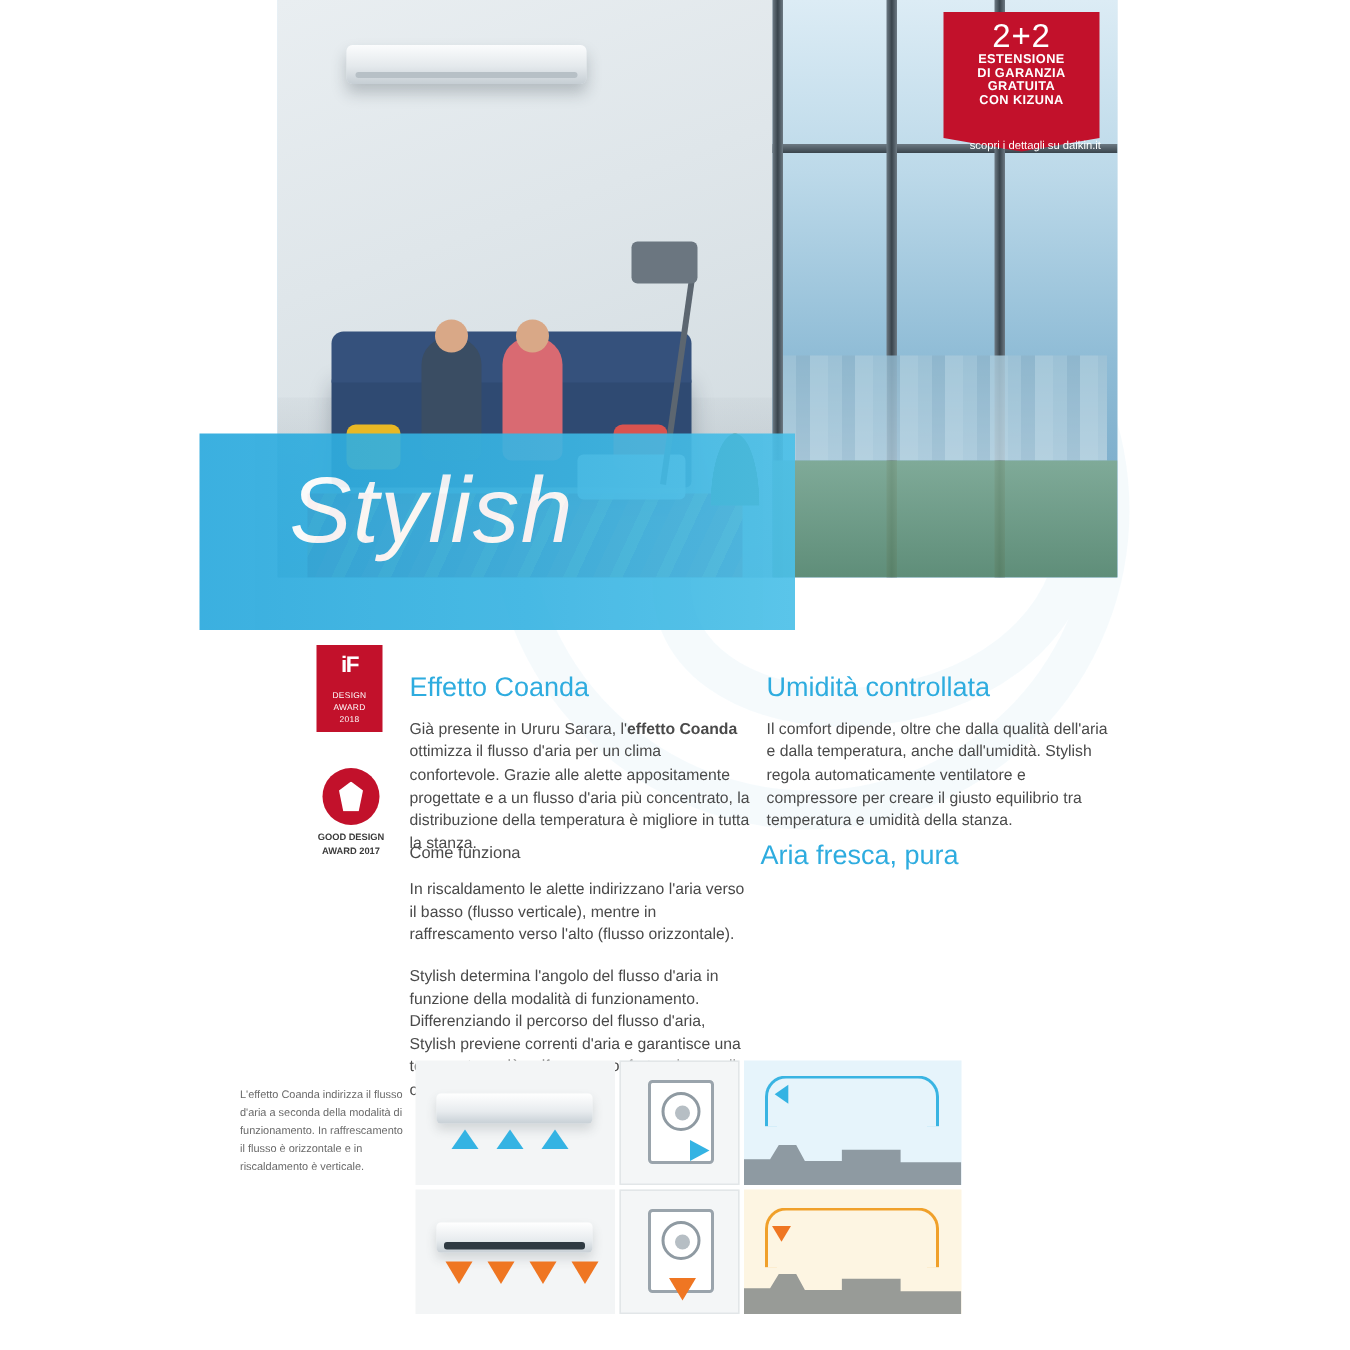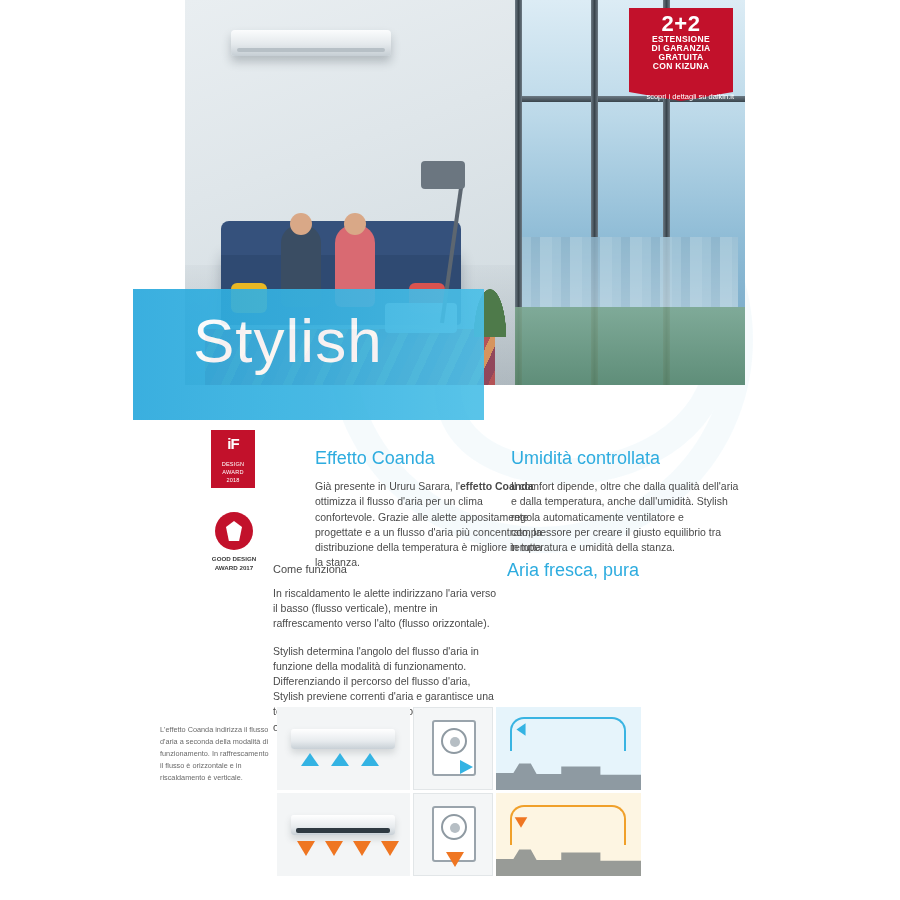--- a/index.html
+++ b/index.html
@@ -130,39 +130,40 @@
   
   .promo {
     position: absolute; right: 12px; top: 8px;
     width: 104px; height: 84px;
     background: #c2112b;
     color: #fff;
     text-align: center;
     padding-top: 4px;
     line-height: 1.06;
   }
-  .promo .big { font-size: 22px; font-weight: bold; letter-spacing: .5px; }
+  .promo .big { font-size: 22px; font-weight: normal; letter-spacing: .5px; }
   .promo .l { font-size: 8.5px; font-weight: bold; letter-spacing: .3px; }
   .promo-sub {
     position:absolute; right:11px; top:92px; width:104px;
     text-align:right; font-size:7.5px; color:#ffffff;
   }
   .promo:after{
     content:""; position:absolute; left:0; bottom:-9px; width:0; height:0;
     border-left:52px solid transparent; border-right:52px solid transparent;
     border-top:9px solid #c2112b;
   }
 
   
   .band {
     position: absolute;
     left: 133px; top: 289px;
-    width: 351px; height: 131px;
+    width: 397px; height: 131px;
     background: linear-gradient(90deg,#2aa9dd 0%, #39b4e2 55%, #4cc0e8 100%);
     opacity: .92;
+    font-style: italic;
   }
   .band h1 {
     margin: 0;
     position: absolute; left: 60px; top: 16px;
     font-size: 62px;
     font-weight: 300;
     color: #ffffff;
     letter-spacing: 1px;
     font-family: "Liberation Sans", sans-serif;
   }
@@ -187,21 +188,21 @@
   }
   .gd-text { font-size:6.2px; font-weight:bold; color:#3b3b3b; margin-top:4px; line-height:1.5;}
 
   
   .col { position:absolute; font-size:10.5px; color:#4a4a4a; line-height:1.45; }
   .col h2 {
     margin:0 0 8px 0; font-weight:400; font-size:18px; color:#2eacdf;
     font-family:"Liberation Sans", sans-serif;
   }
   .col p { margin:0 0 12px 0; }
-  .colA { left:273px; top:445px; width:228px;margin-left:42px; }
+  .colA { left:273px; top:445px; width:228px; }
   .colB { left:511px; top:445px; width:232px; }
   .colA2 { left:273px; top:562px; width:228px; }
   .colB2 { left:507px; top:557px; width:232px; }
 
   
   .caption {
     position:absolute; left:160px; top:724px; width:110px;
     font-size:7.3px; color:#6a6a6a; line-height:1.65;
   }
 

